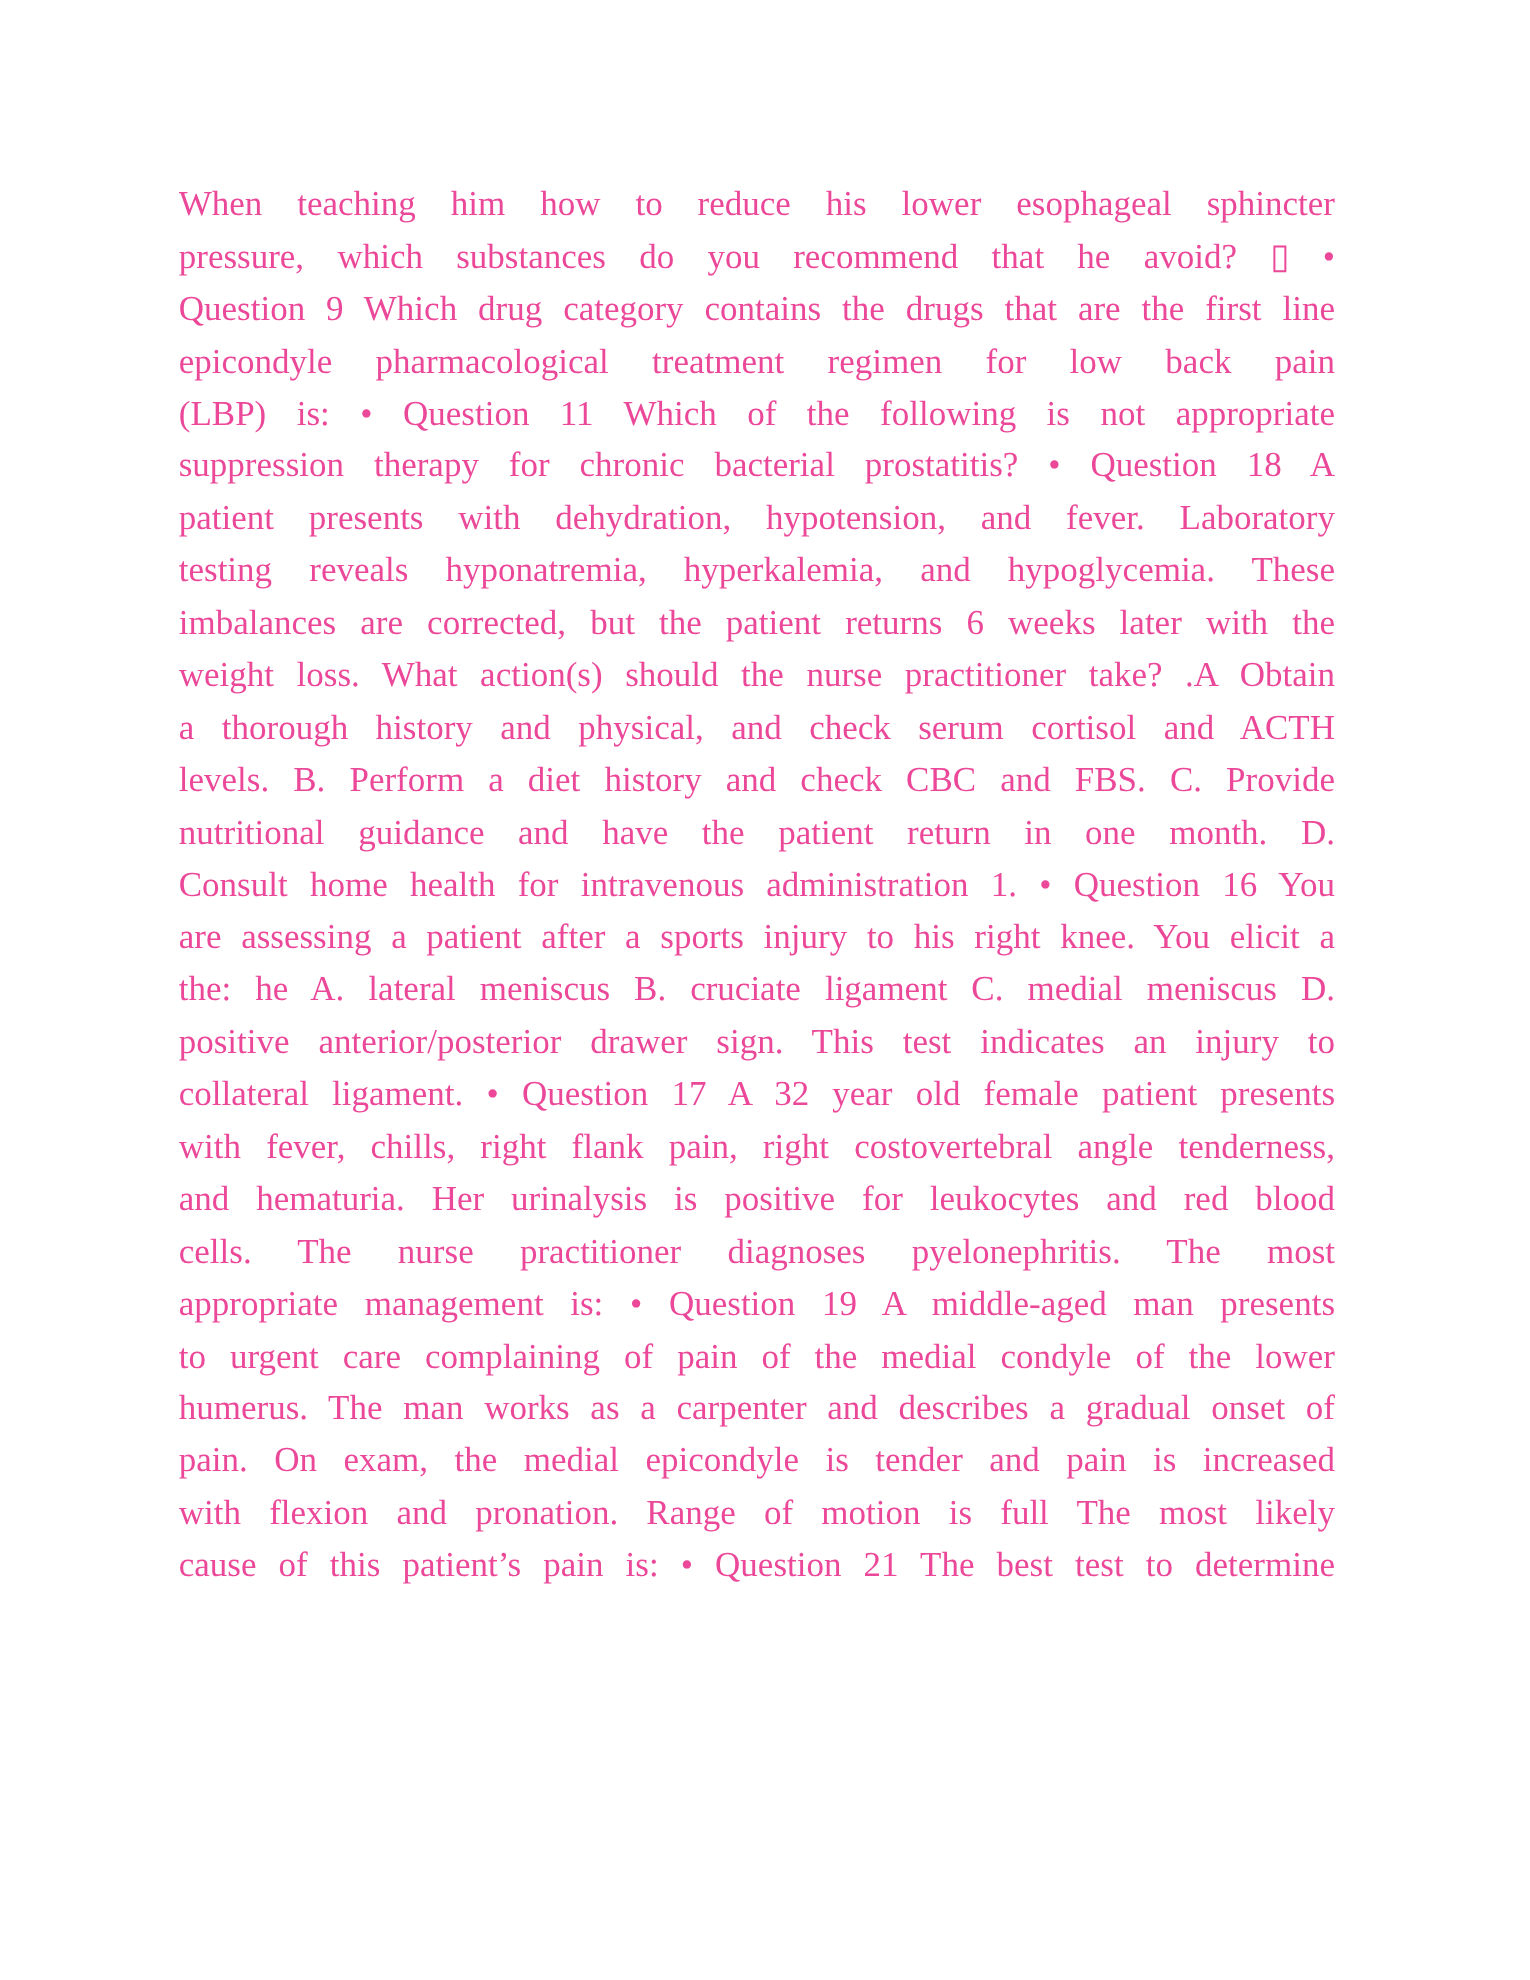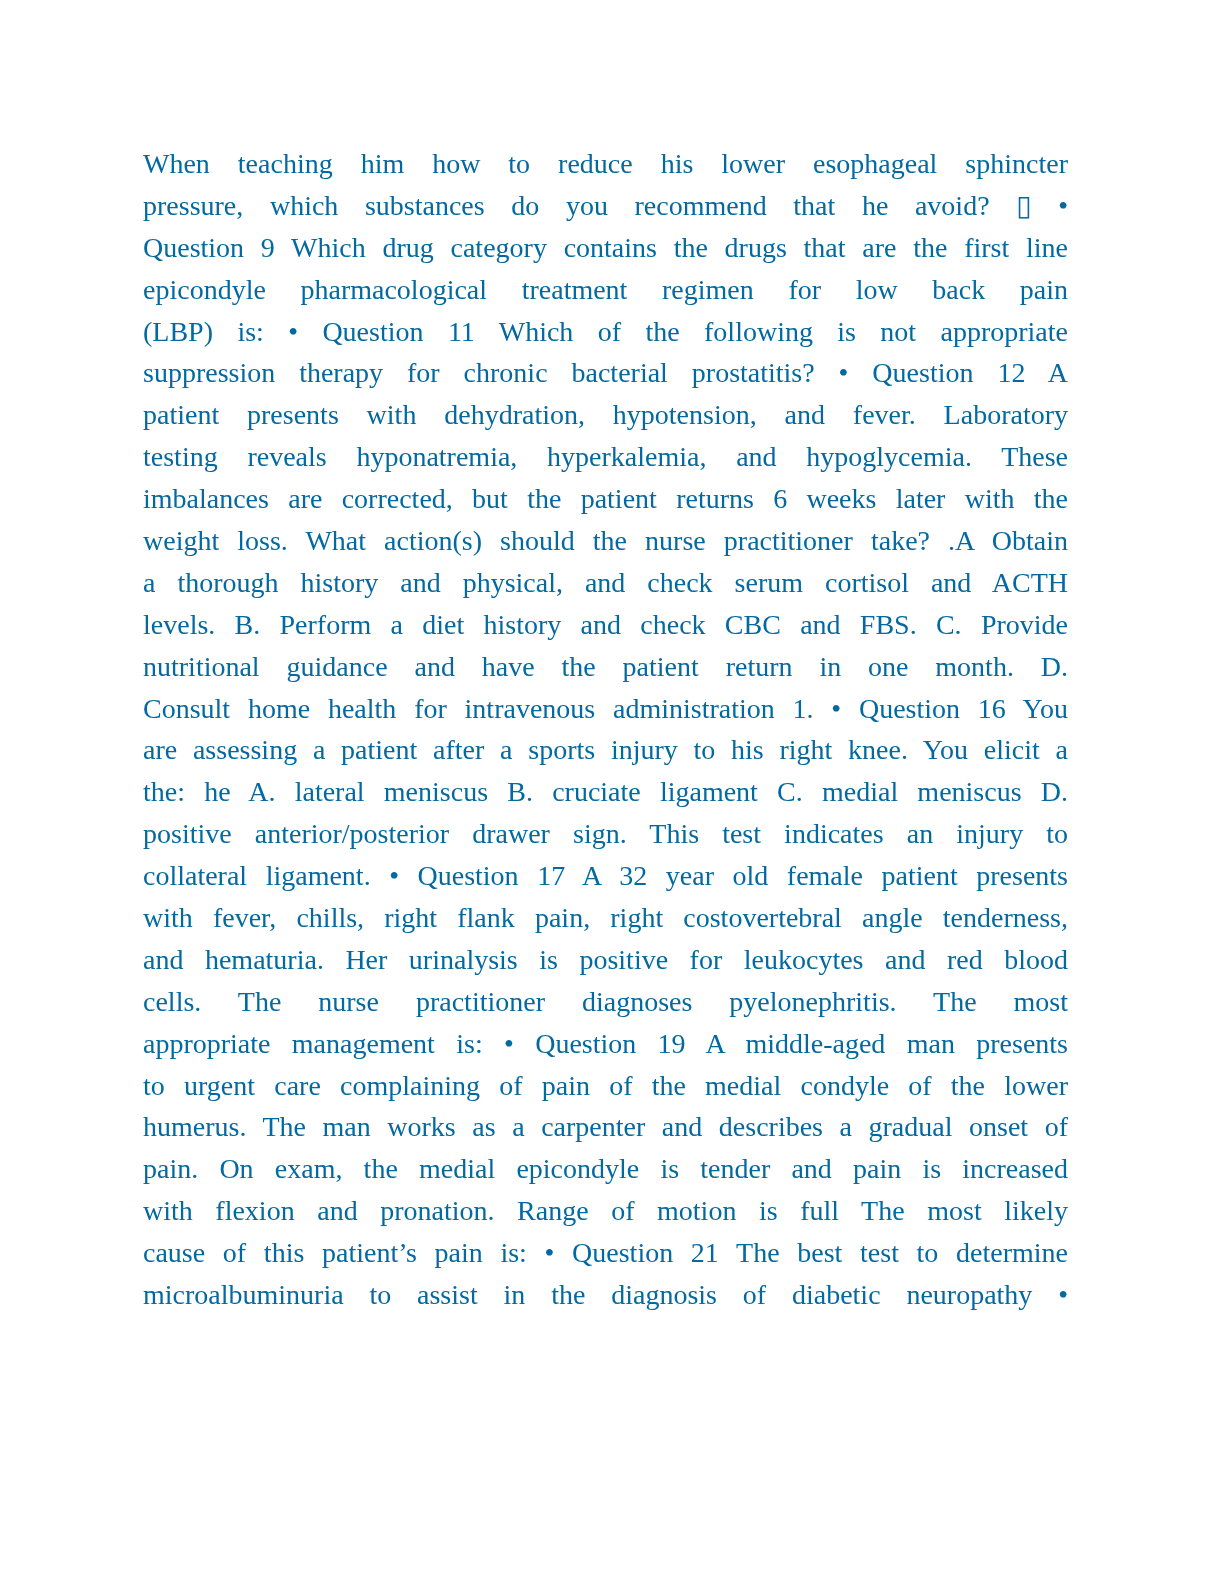--- a/index.html
+++ b/index.html
@@ -13,42 +13,42 @@
       position: relative;
       overflow: hidden;
     }
     .page {
       position: absolute;
       left: 143px;
       top: 143px;
       width: 925px;
       font-family: "Liberation Serif", "DejaVu Serif", serif;
       font-size: 28px;
-      color: #0369a1;
+      color: #ec4899;
     }
     .line {
       display: block;
       height: 41.9px;
       line-height: 41.9px;
       white-space: nowrap;
       text-align: justify;
       text-align-last: justify;
       overflow: hidden;
     }
   </style>
 </head>
 <body>
 
 <div class="page">
   <span class="line">When teaching him how to reduce his lower esophageal sphincter</span>
   <span class="line">pressure, which substances do you recommend that he avoid? ▯ •</span>
   <span class="line">Question 9 Which drug category contains the drugs that are the first line</span>
   <span class="line">epicondyle pharmacological treatment regimen for low back pain</span>
   <span class="line">(LBP) is: • Question 11 Which of the following is not appropriate</span>
-  <span class="line">suppression therapy for chronic bacterial prostatitis? • Question 12 A</span>
+  <span class="line">suppression therapy for chronic bacterial prostatitis? • Question 18 A</span>
   <span class="line">patient presents with dehydration, hypotension, and fever. Laboratory</span>
   <span class="line">testing reveals hyponatremia, hyperkalemia, and hypoglycemia. These</span>
   <span class="line">imbalances are corrected, but the patient returns 6 weeks later with the</span>
   <span class="line">weight loss. What action(s) should the nurse practitioner take? .A Obtain</span>
   <span class="line">a thorough history and physical, and check serum cortisol and ACTH</span>
   <span class="line">levels. B. Perform a diet history and check CBC and FBS. C. Provide</span>
   <span class="line">nutritional guidance and have the patient return in one month. D.</span>
   <span class="line">Consult home health for intravenous administration 1. • Question 16 You</span>
   <span class="line">are assessing a patient after a sports injury to his right knee. You elicit a</span>
   <span class="line">the: he A. lateral meniscus B. cruciate ligament C. medial meniscus D.</span>
@@ -56,14 +56,13 @@
   <span class="line">collateral ligament. • Question 17 A 32 year old female patient presents</span>
   <span class="line">with fever, chills, right flank pain, right costovertebral angle tenderness,</span>
   <span class="line">and hematuria. Her urinalysis is positive for leukocytes and red blood</span>
   <span class="line">cells. The nurse practitioner diagnoses pyelonephritis. The most</span>
   <span class="line">appropriate management is: • Question 19 A middle-aged man presents</span>
   <span class="line">to urgent care complaining of pain of the medial condyle of the lower</span>
   <span class="line">humerus. The man works as a carpenter and describes a gradual onset of</span>
   <span class="line">pain. On exam, the medial epicondyle is tender and pain is increased</span>
   <span class="line">with flexion and pronation. Range of motion is full The most likely</span>
   <span class="line">cause of this patient’s pain is: • Question 21 The best test to determine</span>
-  <span class="line">microalbuminuria to assist in the diagnosis of diabetic neuropathy •</span>
 </div>
 
 </body></html>

